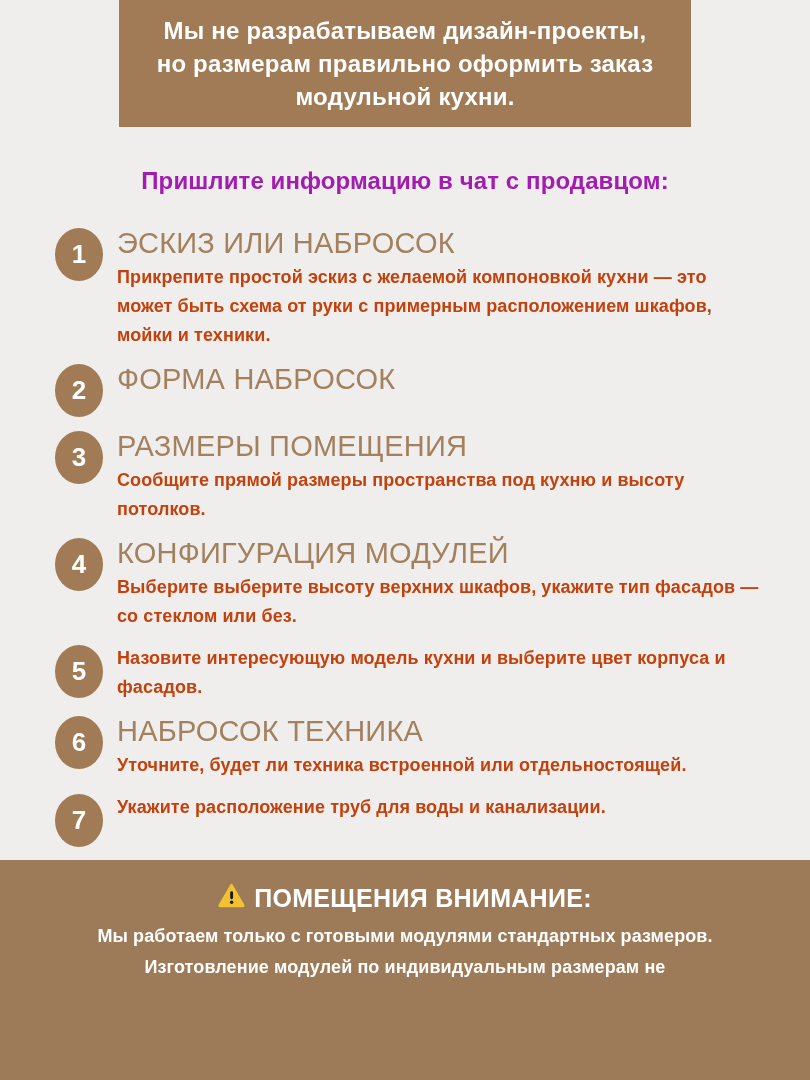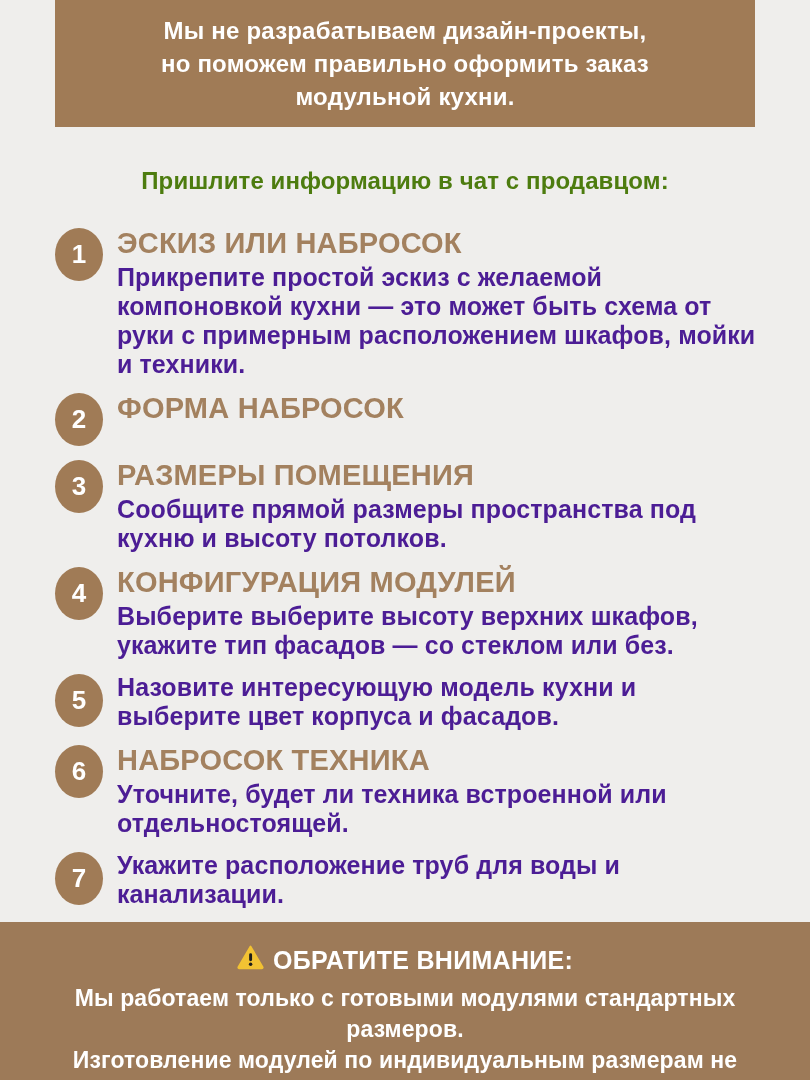--- a/index.html
+++ b/index.html
@@ -12,37 +12,37 @@
     overflow: hidden;
   }
   .page {
     width: 810px;
     height: 1080px;
     display: flex;
     flex-direction: column;
   }
   .top-banner {
     margin: 0 auto;
-    width: 700px;
+    width: 572px;
     min-height: 127px;
     background: #a07b56;
     color: #ffffff;
     text-align: center;
     font-weight: 700;
     font-size: 24px;
     line-height: 33px;
     padding-top: 14px;
     letter-spacing: 0.2px;
   }
   .intro-heading {
     margin: 40px 0 32px 0;
     text-align: center;
     font-size: 24px;
     font-weight: 700;
-    color: #4d7c0f;
+    color: #a21caf;
     letter-spacing: 0.1px;
   }
   .steps {
     padding: 0 45px 0 55px;
   }
   .step {
     display: flex;
     align-items: flex-start;
     margin-bottom: 13px;
   }
@@ -61,30 +61,30 @@
     margin-top: 1px;
   }
   .step-text {
     margin-left: 14px;
     max-width: 648px;
   }
   .step-title {
     margin: 0 0 3px 0;
     font-size: 29px;
     line-height: 33px;
-    font-weight: 700;
+    font-weight: 400;
     color: #a3815f;
     letter-spacing: 0.2px;
   }
   .step-body {
     margin: 0;
-    font-size: 25px;
+    font-size: 18px;
     line-height: 29px;
     font-weight: 700;
-    color: #4c1d95;
+    color: #c2410c;
     letter-spacing: 0.1px;
   }
   .notice {
     margin-top: auto;
     width: 810px;
     flex: 1 0 auto;
     min-height: 168px;
     background: #9d7a58;
     color: #ffffff;
     text-align: center;
@@ -94,35 +94,35 @@
     font-size: 25px;
     font-weight: 700;
     margin-bottom: 6px;
     letter-spacing: 0.3px;
     display: flex;
     align-items: center;
     justify-content: center;
     gap: 9px;
   }
   .notice-line {
-    font-size: 23px;
+    font-size: 18px;
     line-height: 31px;
     font-weight: 700;
     letter-spacing: 0.1px;
   }
   .warn-svg { display: inline-block; }
 </style>
 </head>
 <body>
 
 <div class="page">
 
   <header class="top-banner">
     <div>Мы не разрабатываем дизайн-проекты,</div>
-    <div>но поможем правильно оформить заказ</div>
+    <div>но размерам правильно оформить заказ</div>
     <div>модульной кухни.</div>
   </header>
 
   <h1 class="intro-heading">Пришлите информацию в чат с продавцом:</h1>
 
   <main class="steps">
 
     <section class="step">
       <div class="num-badge">1</div>
       <div class="step-text">
@@ -180,20 +180,20 @@
 
   <footer class="notice">
     <div class="notice-heading">
       <span class="warn-svg">
         <svg width="27" height="27" viewBox="0 0 24 24" aria-hidden="true">
           <path d="M12 2.2 L22.8 20.6 Q23 21.6 22 21.6 L2 21.6 Q1 21.6 1.2 20.6 Z" fill="#f2c233" stroke="#f2c233" stroke-width="1.6" stroke-linejoin="round"></path>
           <rect x="10.8" y="8.2" width="2.6" height="7.2" rx="1.3" fill="#1c1c1c"></rect>
           <circle cx="12.1" cy="18.1" r="1.55" fill="#1c1c1c"></circle>
         </svg>
       </span>
-      <span>ОБРАТИТЕ ВНИМАНИЕ:</span>
+      <span>ПОМЕЩЕНИЯ ВНИМАНИЕ:</span>
     </div>
     <div class="notice-line">Мы работаем только с готовыми модулями стандартных размеров.</div>
     <div class="notice-line">Изготовление модулей по индивидуальным размерам не</div>
 
   </footer>
 
 </div>
 
 </body></html>

